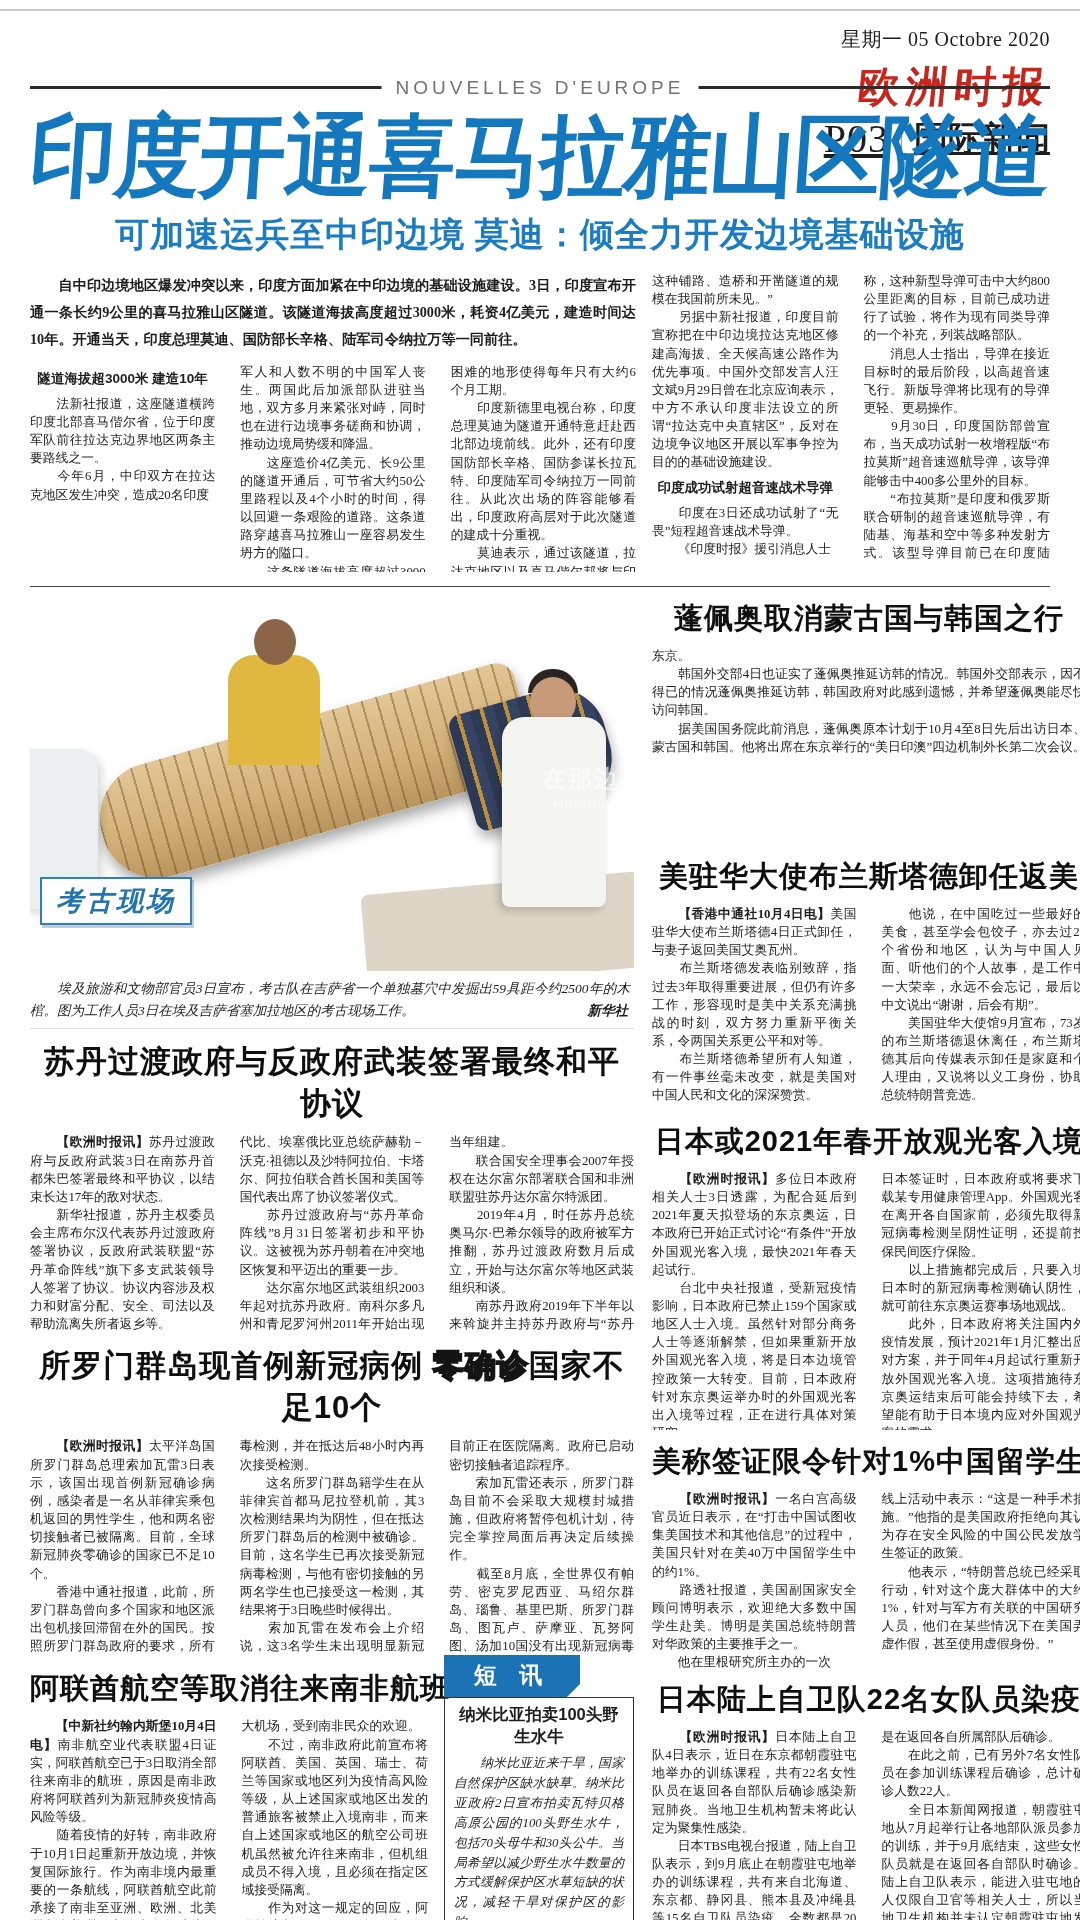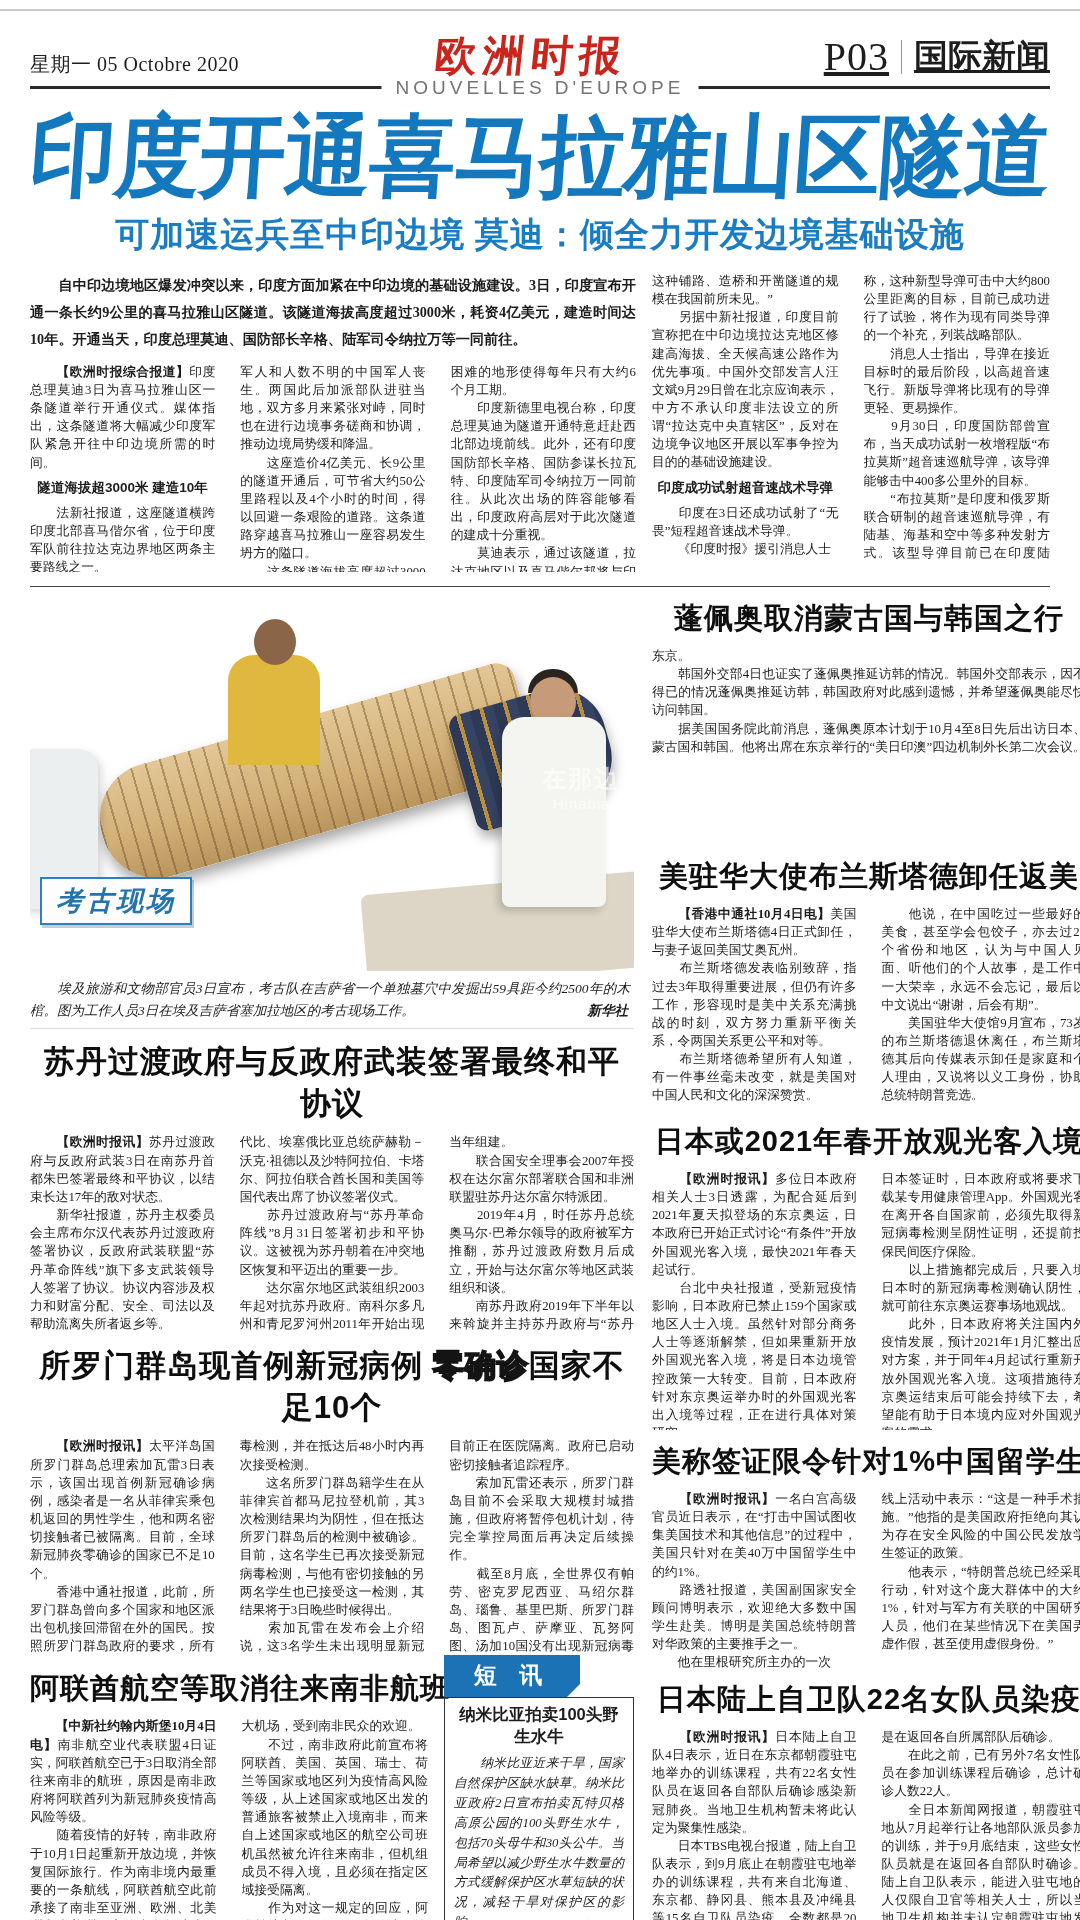--- a/index.html
+++ b/index.html
@@ -1,21 +1,21 @@
 <!DOCTYPE html>
 <html><head>
 <meta charset="utf-8">
 <style>
   html,body{margin:0;padding:0;background:#e8e8e6;}
   .page{width:1080px;height:1920px;margin:0 auto;background:#fff;position:relative;overflow:hidden;
         font-family:"Liberation Serif","DejaVu Serif",serif;color:#1d1d1d;}
   .inner{padding:26px 30px 0 30px;}
   .top-hairline{position:absolute;top:9px;left:0;width:100%;border-top:2px solid #c9c9c7;}
   
-  .header{display:flex;align-items:flex-end;justify-content:space-between;height:58px;}
+  .header{display:flex;align-items:flex-end;justify-content:space-between;height:58px;flex-direction:column;}
   .date{font-size:20px;padding-bottom:6px;letter-spacing:.5px;}
   .masthead-cn{font-size:42px;font-weight:900;color:#c8251c;letter-spacing:6px;
       font-family:"Liberation Serif",serif;transform:skewX(-6deg);padding-bottom:0px;}
   .pageinfo{display:flex;align-items:center;padding-bottom:4px;text-decoration:underline;}
   .pno{font-size:40px;font-family:"Liberation Serif",serif;letter-spacing:1px;}
   .vline{width:1px;height:34px;background:#999;margin:0 12px;}
   .section{font-size:34px;font-weight:bold;font-family:"Liberation Sans","DejaVu Sans",sans-serif;}
   .header-rule{position:relative;border-bottom:3px solid #2b2b2b;margin-top:2px;height:0;}
   .sub-label{position:absolute;left:50%;transform:translateX(-50%);top:-9px;background:#fff;
       padding:0 14px;color:#737373;font-size:19px;letter-spacing:4px;font-family:"Liberation Sans",sans-serif;}
@@ -136,21 +136,20 @@
     </div>
 
     <h1 class="main-headline">印度开通喜马拉雅山区隧道</h1>
     <h2 class="sub-headline">可加速运兵至中印边境 莫迪：倾全力开发边境基础设施</h2>
 
     <div class="top-article">
       <div class="top-left">
         <p class="lead">　　自中印边境地区爆发冲突以来，印度方面加紧在中印边境的基础设施建设。3日，印度宣布开通一条长约9公里的喜马拉雅山区隧道。该隧道海拔高度超过3000米，耗资4亿美元，建造时间达10年。开通当天，印度总理莫迪、国防部长辛格、陆军司令纳拉万等一同前往。</p>
         <div class="body3">
           <div class="col">
-            <p class="par"><b class="byline">　　【欧洲时报综合报道】</b><span>印度总理莫迪3日为喜马拉雅山区一条隧道举行开通仪式。媒体指出，这条隧道将大幅减少印度军队紧急开往中印边境所需的时间。</span></p>
             <h4 class="inner-subhead">隧道海拔超3000米 建造10年</h4>
             <div class="paras">
                 <p>　　法新社报道，这座隧道横跨印度北部喜马偕尔省，位于印度军队前往拉达克边界地区两条主要路线之一。</p>
                 <p>　　今年6月，中印双方在拉达克地区发生冲突，造成20名印度</p>
               </div>
           </div>
           <div class="col paras">
               <p>军人和人数不明的中国军人丧生。两国此后加派部队进驻当地，双方多月来紧张对峙，同时也在进行边境事务磋商和协调，推动边境局势缓和降温。</p>
               <p>　　这座造价4亿美元、长9公里的隧道开通后，可节省大约50公里路程以及4个小时的时间，得以回避一条艰险的道路。这条道路穿越喜马拉雅山一座容易发生坍方的隘口。</p>
               <p>　　这条隧道海拔高度超过3000米，被视为一项工程壮举。建造的时间长达10年，寒冷的气温和</p>

